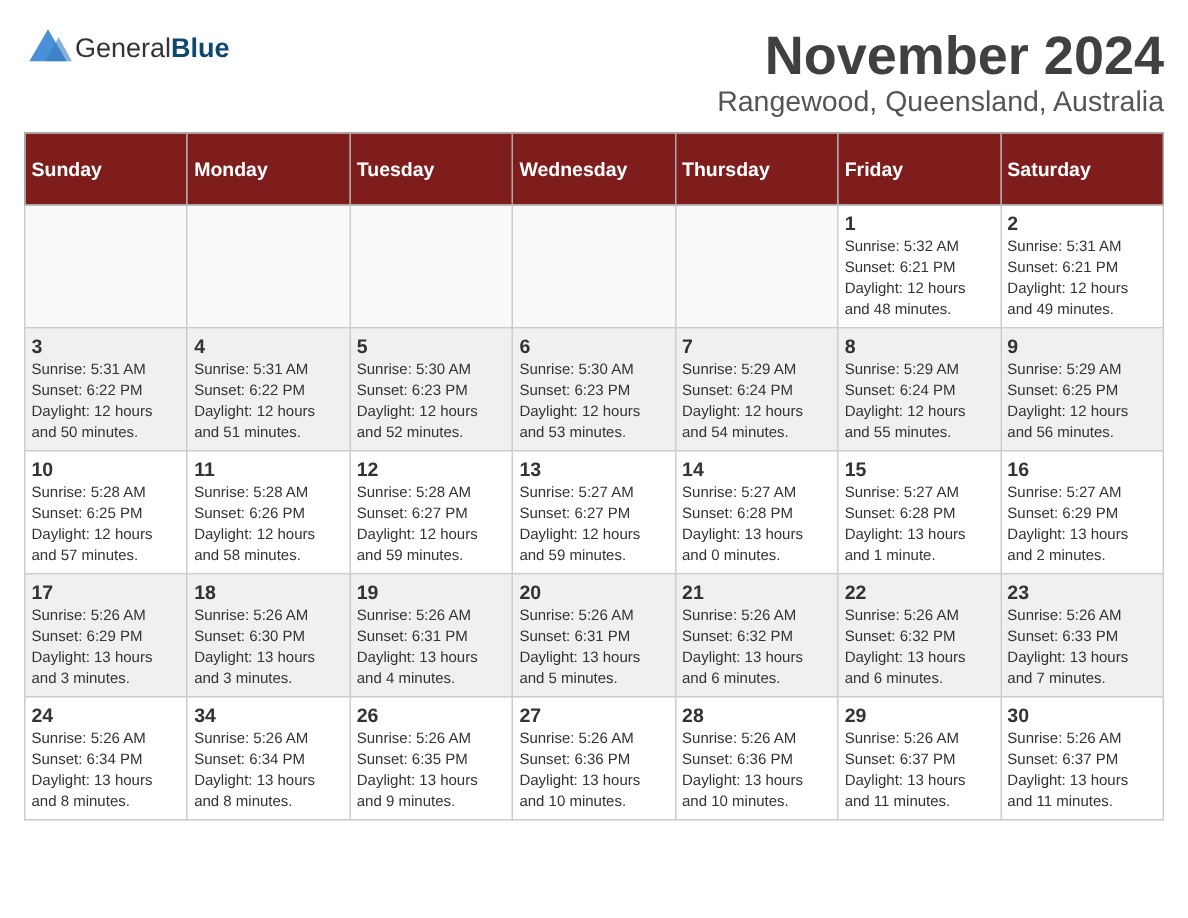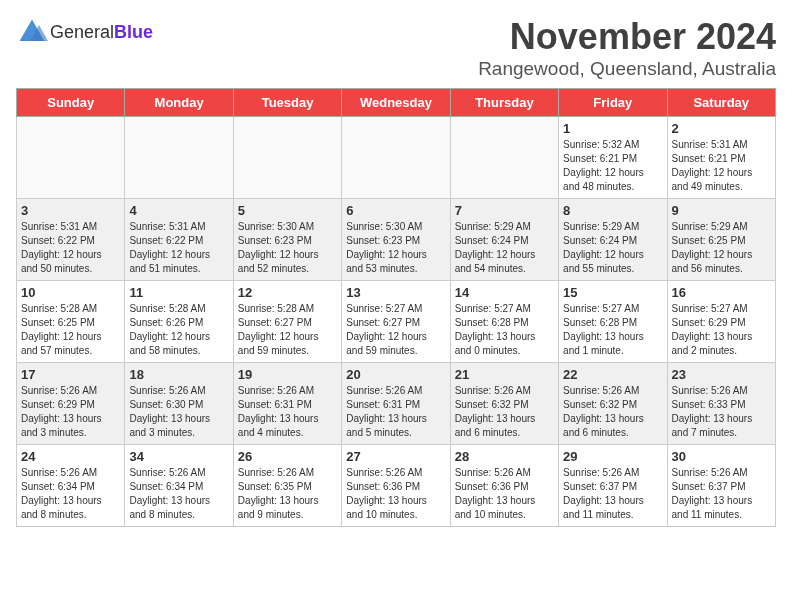--- a/index.html
+++ b/index.html
@@ -21,21 +21,21 @@
       align-items: center;
     }
     .logo-text-general {
       font-size: 18px;
       font-weight: normal;
       color: #333;
     }
     .logo-text-blue {
       font-size: 18px;
       font-weight: bold;
-      color: #6d28d9;
+      color: #0c4a6e;
     }
     .logo-icon {
       width: 32px;
       height: 32px;
       margin-right: 2px;
     }
     .title-area {
       text-align: right;
     }
     .month-title {
@@ -46,25 +46,25 @@
     .location-title {
       font-size: 19px;
       color: #555;
     }
     table {
       width: 100%;
       border-collapse: collapse;
       table-layout: fixed;
     }
     th {
-      background-color: #ef4444;
+      background-color: #7f1d1d;
       color: #fff;
-      padding: 6px 4px;
+      padding: 16px 4px;
       font-size: 13px;
-      text-align: center;
+      text-align: left;
       border: 1px solid #aaa;
     }
     td {
       vertical-align: top;
       padding: 4px;
       font-size: 10px;
       color: #333;
       border: 1px solid #ccc;
       height: 78px;
       background: #fff;

